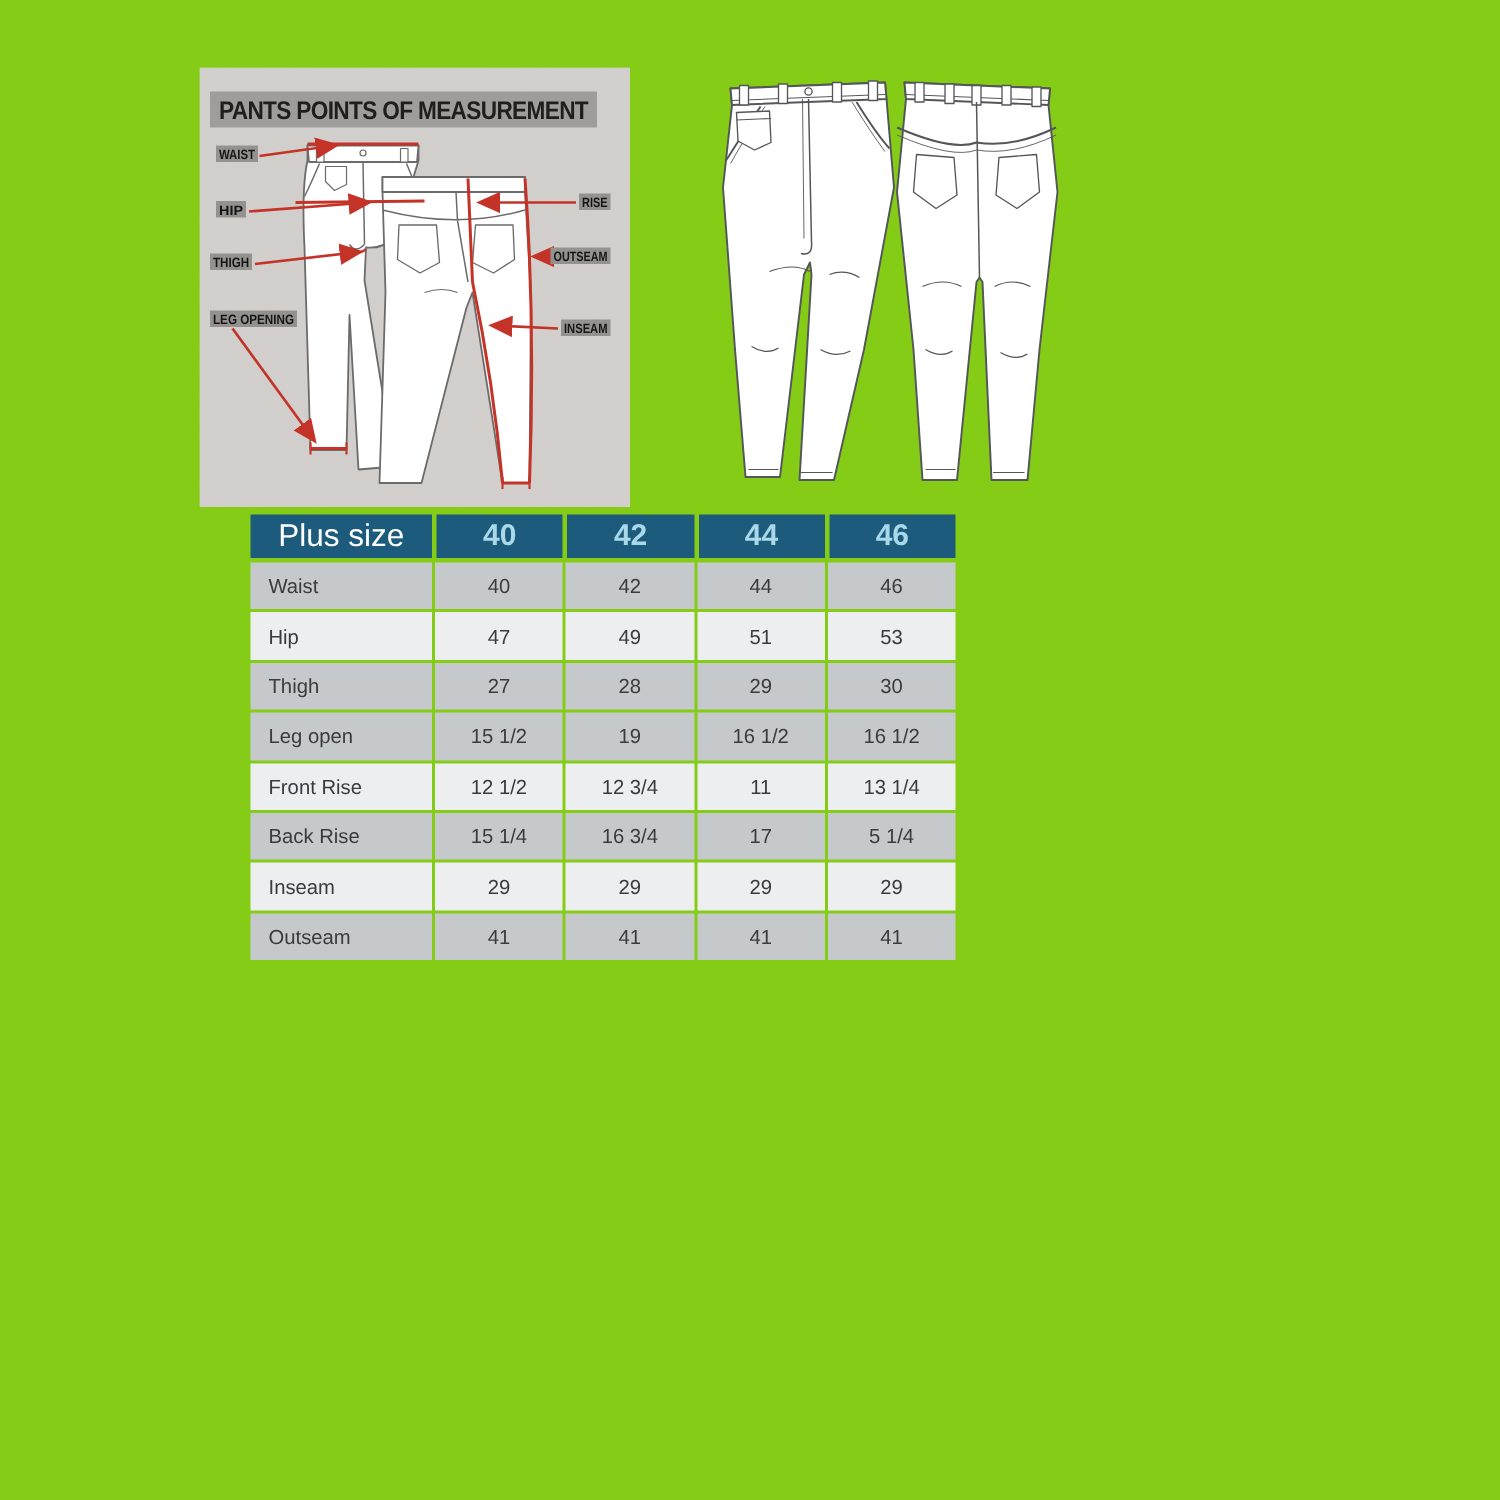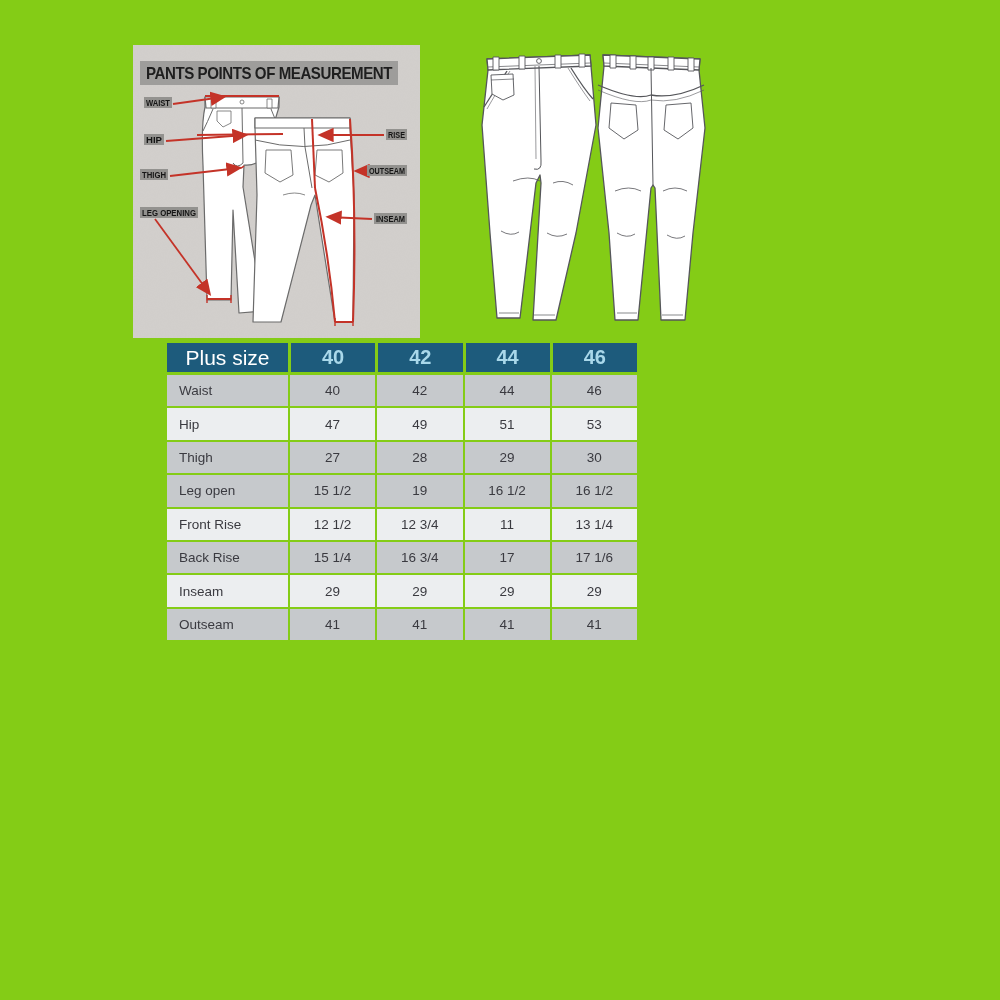--- a/index.html
+++ b/index.html
@@ -230,21 +230,21 @@
         <div class="tcell">12 3/4</div>
         <div class="tcell">11</div>
         <div class="tcell">13 1/4</div>
       </div>
 
       <div class="trow r-dark">
         <div class="tcell tlabel">Back Rise</div>
         <div class="tcell">15 1/4</div>
         <div class="tcell">16 3/4</div>
         <div class="tcell">17</div>
-        <div class="tcell">17 1/6</div>
+        <div class="tcell">5 1/4</div>
       </div>
 
       <div class="trow r-light">
         <div class="tcell tlabel">Inseam</div>
         <div class="tcell">29</div>
         <div class="tcell">29</div>
         <div class="tcell">29</div>
         <div class="tcell">29</div>
       </div>
 

